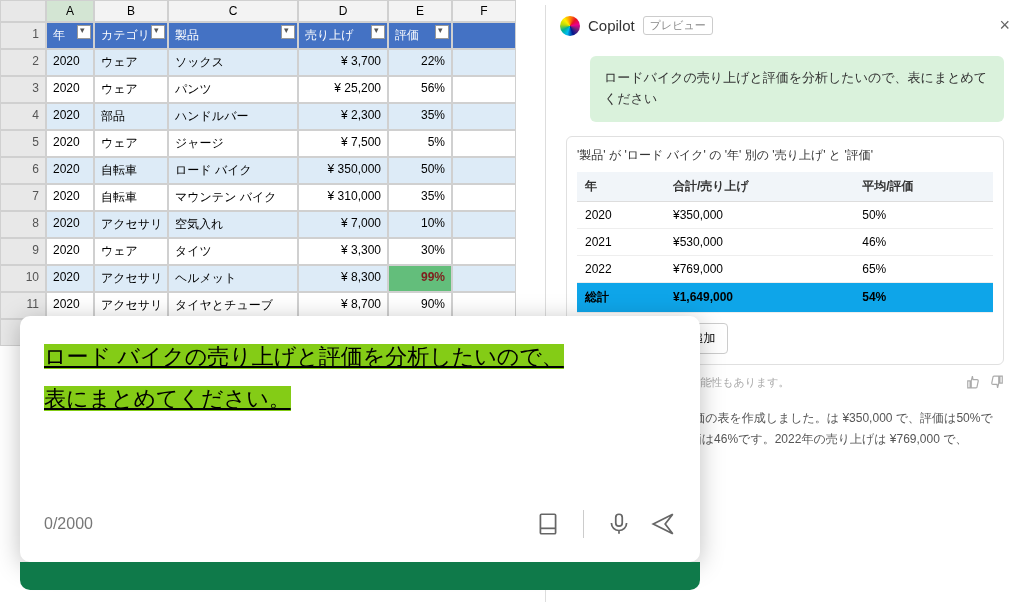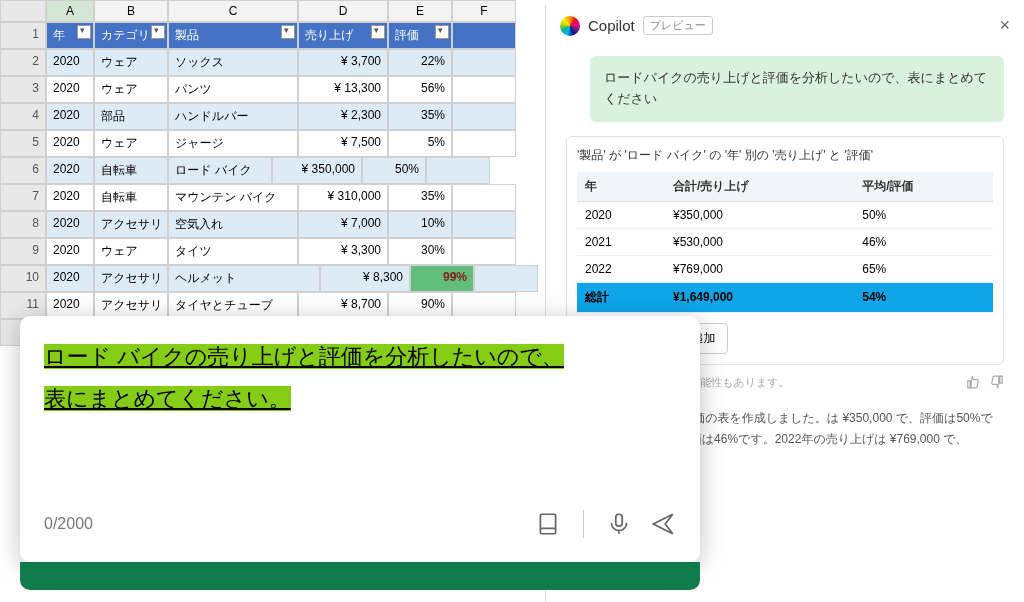--- a/index.html
+++ b/index.html
@@ -88,21 +88,21 @@
         <div class="cell stripe" style="width: 130px;">ソックス</div>
         <div class="cell stripe" style="width: 90px; text-align: right;">¥       3,700</div>
         <div class="cell stripe" style="width: 64px; text-align: right;">22%</div>
         <div class="cell stripe" style="width: 64px;"></div>
       </div>
       <div class="row">
         <div class="row-num">3</div>
         <div class="cell stripe2" style="width: 48px;">2020</div>
         <div class="cell stripe2" style="width: 74px;">ウェア</div>
         <div class="cell stripe2" style="width: 130px;">パンツ</div>
-        <div class="cell stripe2" style="width: 90px; text-align: right;">¥     13,300</div>
+        <div class="cell stripe2" style="width: 90px; text-align: right;">¥     25,200</div>
         <div class="cell stripe2" style="width: 64px; text-align: right;">56%</div>
         <div class="cell stripe2" style="width: 64px;"></div>
       </div>
       <div class="row">
         <div class="row-num">4</div>
         <div class="cell stripe" style="width: 48px;">2020</div>
         <div class="cell stripe" style="width: 74px;">部品</div>
         <div class="cell stripe" style="width: 130px;">ハンドルバー</div>
         <div class="cell stripe" style="width: 90px; text-align: right;">¥       2,300</div>
         <div class="cell stripe" style="width: 64px; text-align: right;">35%</div>
@@ -114,21 +114,21 @@
         <div class="cell stripe2" style="width: 74px;">ウェア</div>
         <div class="cell stripe2" style="width: 130px;">ジャージ</div>
         <div class="cell stripe2" style="width: 90px; text-align: right;">¥       7,500</div>
         <div class="cell stripe2" style="width: 64px; text-align: right;">5%</div>
         <div class="cell stripe2" style="width: 64px;"></div>
       </div>
       <div class="row">
         <div class="row-num">6</div>
         <div class="cell stripe" style="width: 48px;">2020</div>
         <div class="cell stripe" style="width: 74px;">自転車</div>
-        <div class="cell stripe" style="width: 104px;">ロード バイク</div>
+        <div class="cell stripe" style="width: 130px;">ロード バイク</div>
         <div class="cell stripe" style="width: 90px; text-align: right;">¥   350,000</div>
         <div class="cell stripe" style="width: 64px; text-align: right;">50%</div>
         <div class="cell stripe" style="width: 64px;"></div>
       </div>
       <div class="row">
         <div class="row-num">7</div>
         <div class="cell stripe2" style="width: 48px;">2020</div>
         <div class="cell stripe2" style="width: 74px;">自転車</div>
         <div class="cell stripe2" style="width: 130px;">マウンテン バイク</div>
         <div class="cell stripe2" style="width: 90px; text-align: right;">¥   310,000</div>
@@ -150,21 +150,21 @@
         <div class="cell stripe2" style="width: 74px;">ウェア</div>
         <div class="cell stripe2" style="width: 130px;">タイツ</div>
         <div class="cell stripe2" style="width: 90px; text-align: right;">¥       3,300</div>
         <div class="cell stripe2" style="width: 64px; text-align: right;">30%</div>
         <div class="cell stripe2" style="width: 64px;"></div>
       </div>
       <div class="row">
         <div class="row-num">10</div>
         <div class="cell stripe" style="width: 48px;">2020</div>
         <div class="cell stripe" style="width: 74px;">アクセサリ</div>
-        <div class="cell stripe" style="width: 152px;">ヘルメット</div>
+        <div class="cell stripe" style="width: 130px;">ヘルメット</div>
         <div class="cell stripe" style="width: 90px; text-align: right;">¥       8,300</div>
         <div class="cell stripe cond-99" style="width: 64px; text-align: right;">99%</div>
         <div class="cell stripe" style="width: 64px;"></div>
       </div>
       <div class="row">
         <div class="row-num">11</div>
         <div class="cell stripe2" style="width: 48px;">2020</div>
         <div class="cell stripe2" style="width: 74px;">アクセサリ</div>
         <div class="cell stripe2" style="width: 130px;">タイヤとチューブ</div>
         <div class="cell stripe2" style="width: 90px; text-align: right;">¥       8,700</div>

